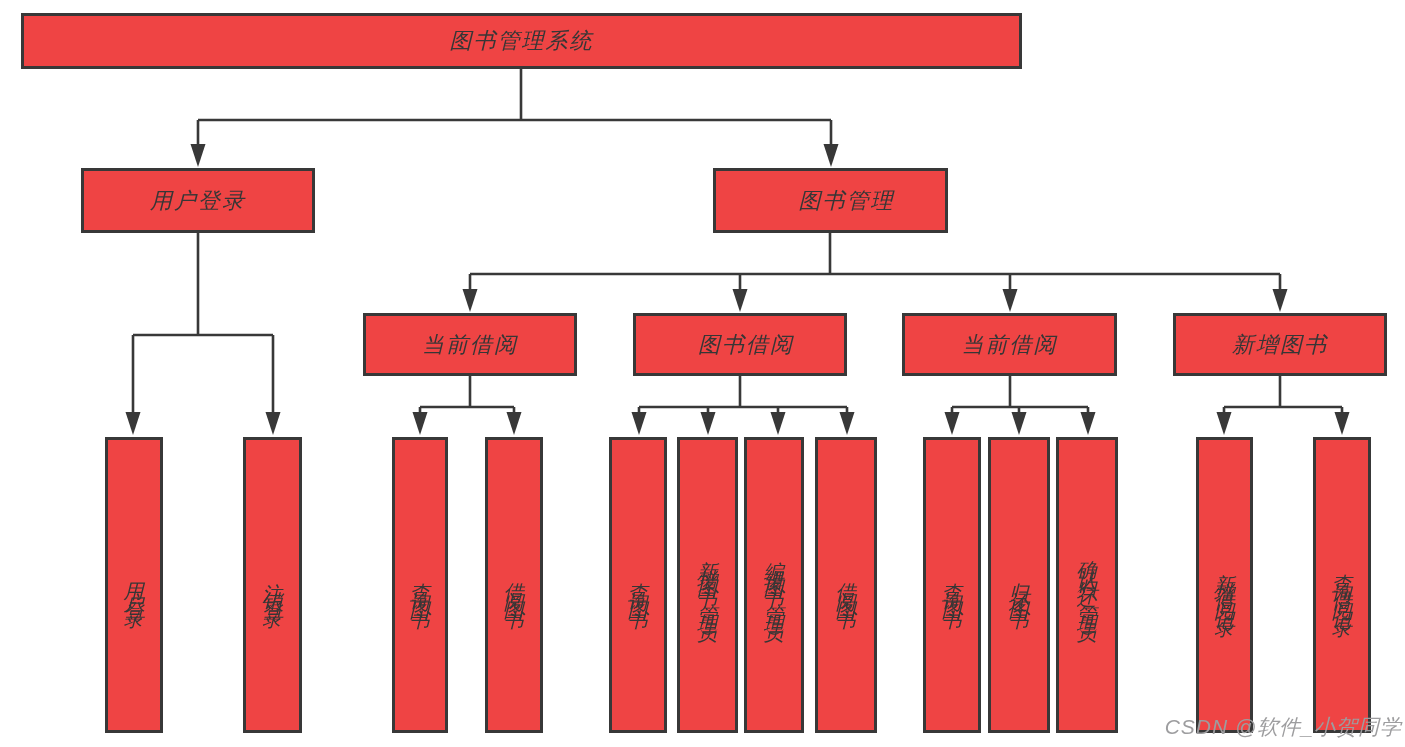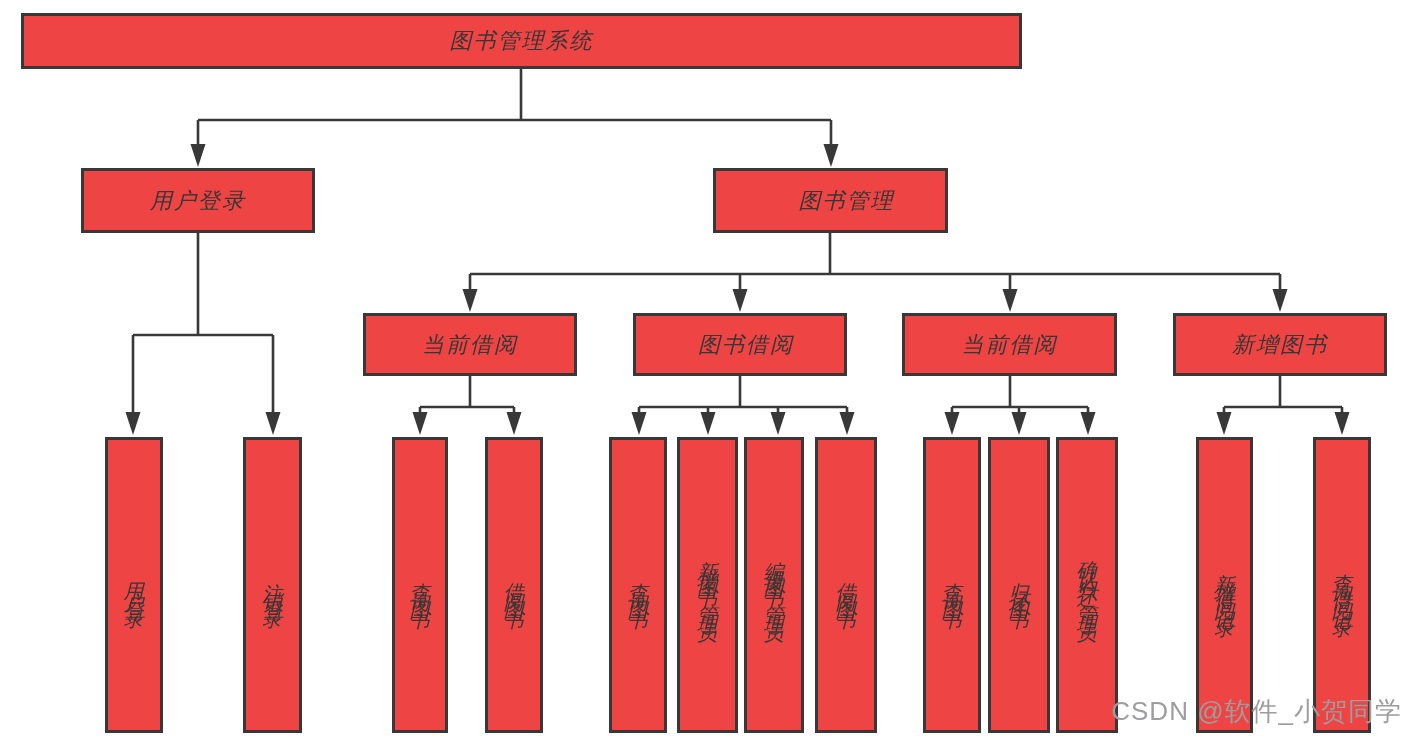--- a/index.html
+++ b/index.html
@@ -47,26 +47,27 @@
     text-orientation: mixed;
     font-size: 20px;
     color: #363636;
     letter-spacing: 9px;
     line-height: 1;
     white-space: nowrap;
   }
   .watermark {
     position: absolute;
     right: 3px;
-    bottom: 18px;
-    font-size: 26px;
+    bottom: 6px;
+    font-size: 21px;
     color: #9d9d9f;
     letter-spacing: 1px;
     white-space: nowrap;
     z-index: 5;
+    font-style: italic;
   }
 </style>
 </head>
 <body>
 
 <div class="canvas">
 
   <svg class="wires" viewBox="0 0 1405 747" aria-hidden="true">
     <g stroke="#383838" stroke-width="2.6" fill="none">
 

